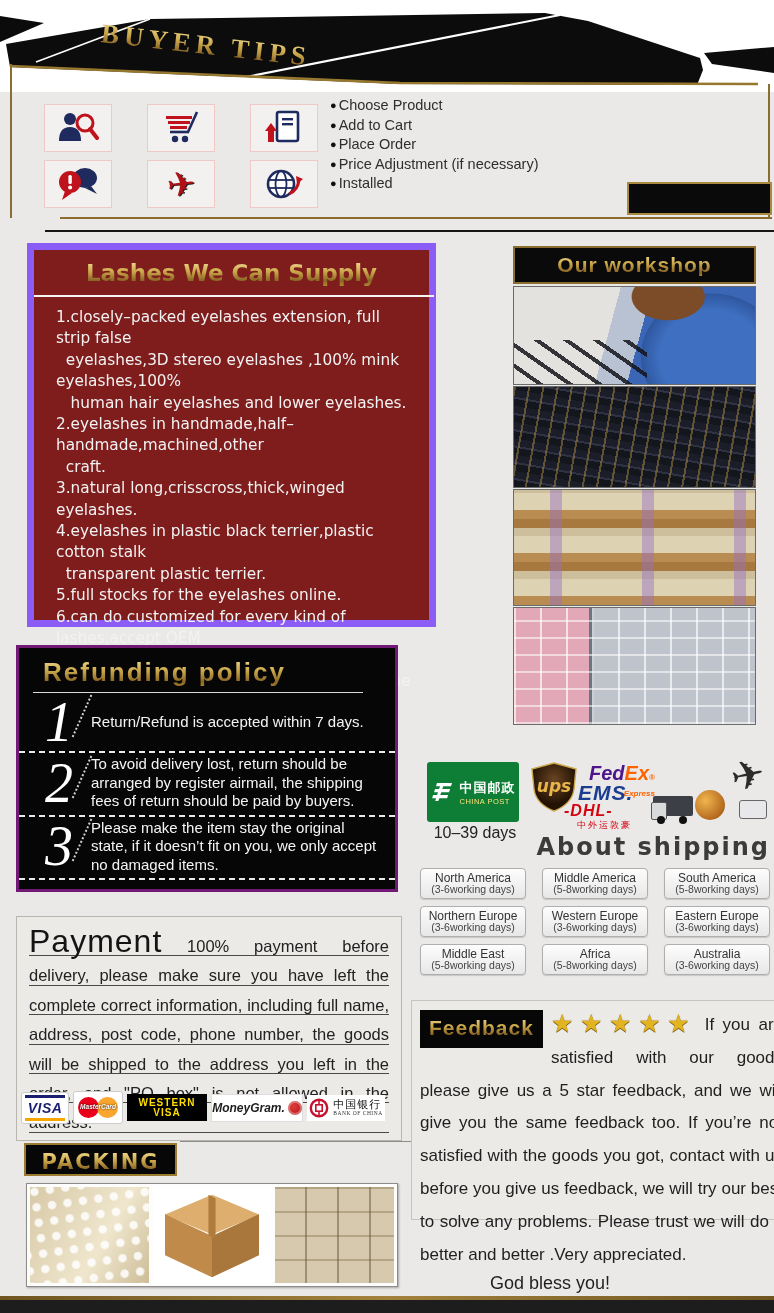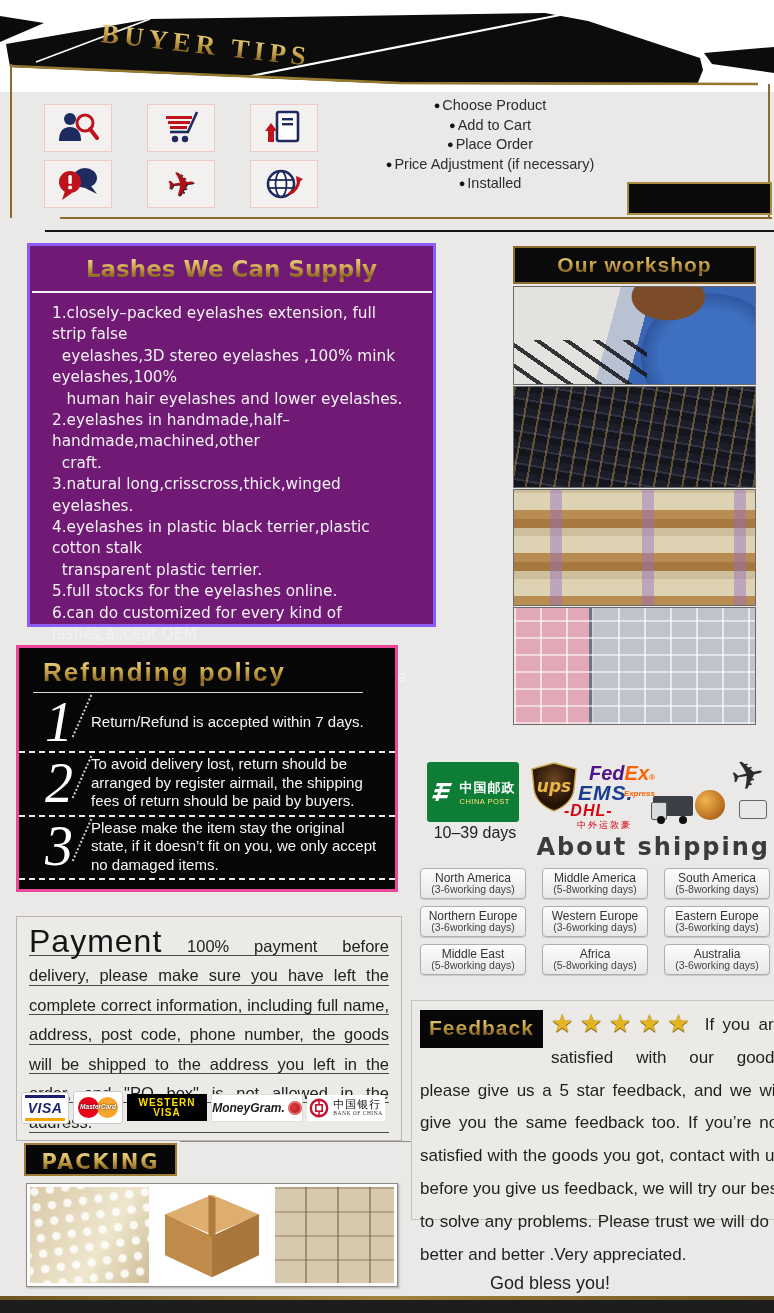--- a/index.html
+++ b/index.html
@@ -11,28 +11,28 @@
   
   .banner-svg{left:0;top:0;}
   .buyer-tips{left:86px;top:30px;width:240px;text-align:center;
     font-family:"Liberation Serif",serif;font-weight:bold;font-size:27px;letter-spacing:5px;
     transform:rotate(6.5deg);}
   .vline{width:2px;background:#8a6d2f;}
   
   .icon-box{width:66px;height:46px;background:#f3f1ef;border:1px solid #eec9c6;
     display:flex;align-items:center;justify-content:center;}
   .steps{left:330px;top:96px;width:320px;color:#2e2e2e;font-size:14.5px;line-height:19.5px;}
-  .steps li{list-style:none;white-space:nowrap;text-align:center;}
+  .steps li{list-style:none;white-space:nowrap;}
   .steps li::before{content:"●";font-size:11px;margin-right:2px;vertical-align:1px;color:#111;}
   .hto-badge{left:627px;top:182px;width:141px;height:29px;background:#0a0a0a;border:2px solid #a98a3f;
     display:flex;align-items:center;justify-content:center;font-weight:bold;font-size:19px;letter-spacing:1px;}
   .hr-gold{left:60px;top:217px;width:712px;height:2px;background:#8a6d2f;}
   .hr-black{left:45px;top:230px;width:729px;height:2px;background:#161616;}
   
-  .lashes-box{left:27px;top:243px;width:409px;height:384px;background:#701a75;border:3px solid #8b5cf6;box-sizing:border-box;}
+  .lashes-box{left:27px;top:243px;width:409px;height:384px;background:#7f1d1d;border:7px solid #8b5cf6;box-sizing:border-box;}
   .lashes-title{width:100%;text-align:center;margin-top:10px;font-size:23px;font-weight:bold;
     font-family:"DejaVu Sans",sans-serif;}
   .lashes-hr{width:400px;height:2px;background:#f4f4f4;margin:9px auto 10px auto;}
   .lashes-text{padding:0 18px 0 22px;color:#f2f2f2;font-size:15.3px;line-height:21.4px;
     font-family:"DejaVu Sans",sans-serif;white-space:pre-wrap;}
   
   .ws-header{left:513px;top:246px;width:243px;height:38px;background:#0a0a0a;border:2px solid #8a6d2f;
     box-sizing:border-box;display:flex;align-items:center;justify-content:center;
     font-size:21px;font-weight:bold;letter-spacing:1px;}
   .photo{left:513px;width:243px;border:1px solid #6b6b6b;box-sizing:border-box;}
@@ -46,21 +46,21 @@
      repeating-linear-gradient(100deg,rgba(205,165,75,.4) 0 2px,rgba(0,0,0,0) 2px 14px),
      repeating-linear-gradient(10deg,#14161d 0 7px,#2e3243 7px 9px,#1b1e28 9px 16px);position:absolute;}
   .ph-shelves{top:489px;height:117px;background:
      repeating-linear-gradient(90deg,rgba(0,0,0,0) 0 36px,rgba(150,110,200,.45) 36px 48px,rgba(0,0,0,0) 48px 92px),
      repeating-linear-gradient(0deg,#b98c52 0 9px,#ddd2b1 9px 26px,#cdbf9b 26px 34px,#a8793f 34px 43px);position:absolute;}
   .ph-racks{top:607px;height:118px;background:
      repeating-linear-gradient(90deg,rgba(255,255,255,.65) 0 2px,rgba(0,0,0,0) 2px 26px),
      repeating-linear-gradient(0deg,rgba(255,255,255,.55) 0 2px,rgba(0,0,0,0) 2px 17px),
      linear-gradient(90deg,#e2a8b8 0 31%,#6e7480 31% 33%,#bfc3cc 33% 100%);position:absolute;}
   
-  .refund-box{left:16px;top:645px;width:382px;height:247px;background:#060606;border:3px solid #ec4899;box-sizing:border-box;}
+  .refund-box{left:16px;top:645px;width:382px;height:247px;background:#060606;border:3px solid #701a75;box-sizing:border-box;}
   .refund-title{margin:9px 0 0 24px;font-size:26px;font-weight:bold;letter-spacing:2px;
     font-family:"Liberation Sans",sans-serif;}
   .refund-hr{width:330px;height:1px;background:#d8d8d8;margin:4px 0 2px 14px;}
   .refund-item{display:flex;align-items:center;padding:2px 10px 4px 14px;
     border-bottom:2px dashed #e9e9e9;}
   .refund-item:last-child{border-bottom:2px dashed #e9e9e9;}
   .refund-num{flex:0 0 52px;color:#fff;font-family:"Liberation Serif",serif;font-size:56px;
     font-style:italic;line-height:50px;text-align:center;position:relative;}
   .refund-num::after{content:"";position:absolute;right:2px;top:-4px;height:46px;width:0;
     border-left:2px dotted #cfcfcf;transform:rotate(24deg);}

